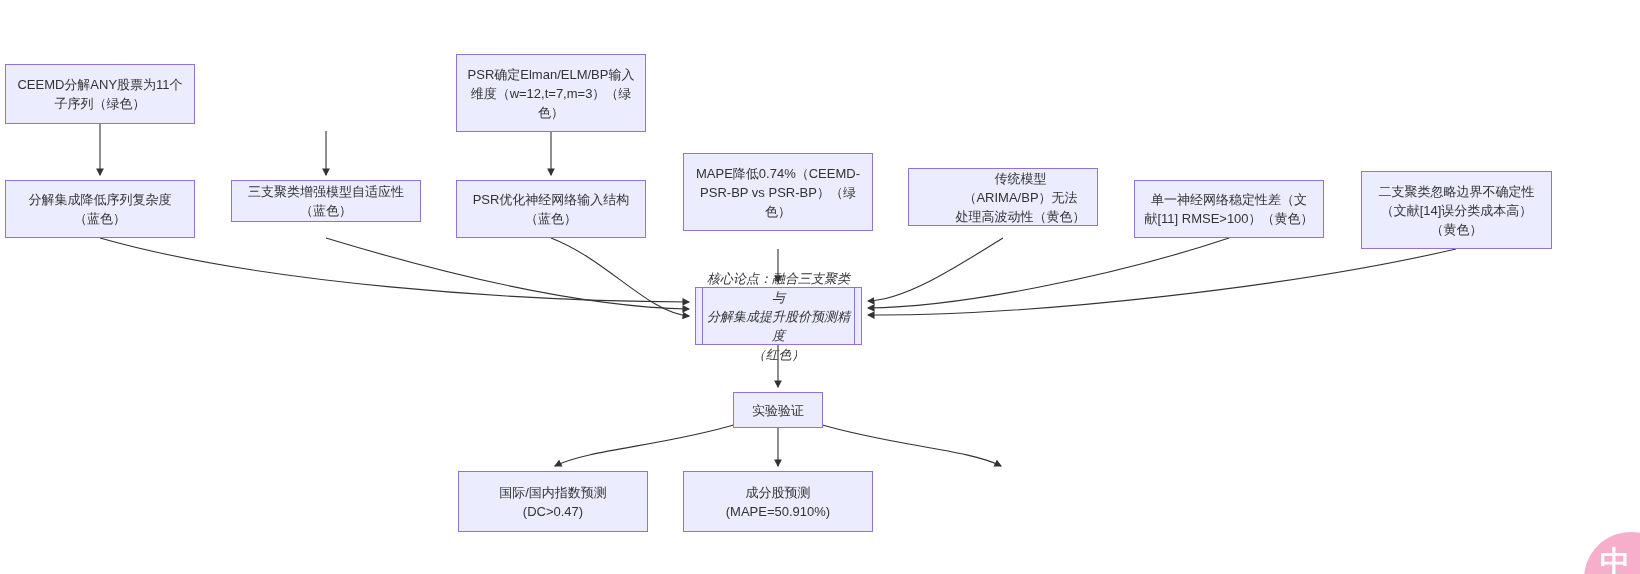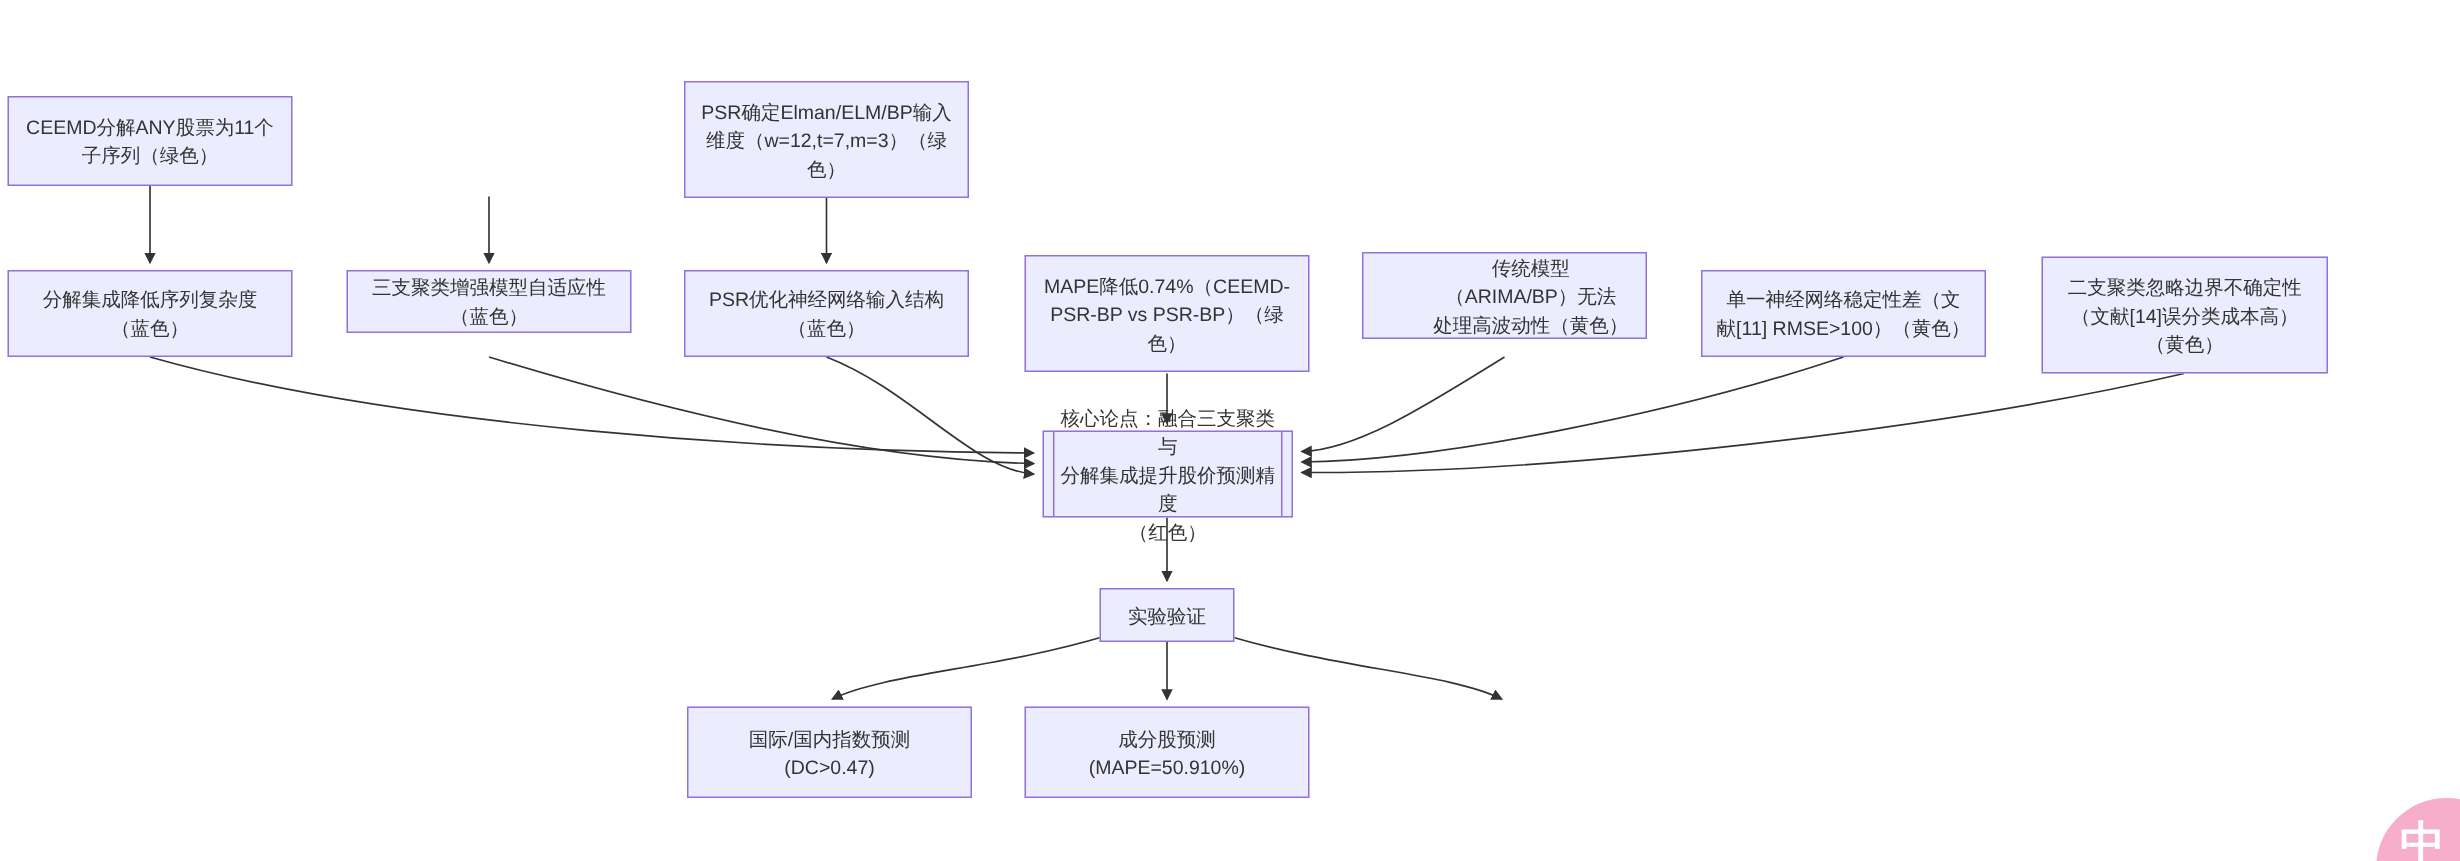--- a/index.html
+++ b/index.html
@@ -20,21 +20,21 @@
     color:#333333;
     font-size:13px;
     line-height:19px;
     display:flex;
     align-items:center;
     justify-content:center;
     text-align:center;
     white-space:pre-line;
     padding:2px 8px;
   }
-  .node.subroutine{padding:0;}
+  .node.subroutine{padding:0;font-style:italic;}
   .subroutine-inner{
     flex:1;
     align-self:stretch;
     margin:0 6px;
     border-left:1px solid #9370DB;
     border-right:1px solid #9370DB;
     display:flex;
     align-items:center;
     justify-content:center;
     text-align:center;
@@ -98,21 +98,21 @@
 
   <div class="node" style="left:5px;top:164px;width:190px;height:58px;">分解集成降低序列复杂度
 （蓝色）</div>
 
   <div class="node" style="left:231px;top:164px;width:190px;height:42px;">三支聚类增强模型自适应性
 （蓝色）</div>
 
   <div class="node" style="left:456px;top:164px;width:190px;height:58px;">PSR优化神经网络输入结构
 （蓝色）</div>
 
-  <div class="node" style="left:683px;top:154px;width:190px;height:78px;">MAPE降低0.74%（CEEMD-
+  <div class="node" style="left:683px;top:137px;width:190px;height:78px;">MAPE降低0.74%（CEEMD-
 PSR-BP vs PSR-BP）（绿
 色）</div>
 
   <div class="node" style="left:908px;top:152px;width:190px;height:58px;padding-left:43px;">传统模型（ARIMA/BP）无法
 处理高波动性（黄色）</div>
 
   <div class="node" style="left:1134px;top:164px;width:190px;height:58px;">单一神经网络稳定性差（文
 献[11] RMSE&gt;100）（黄色）</div>
 
   <div class="node" style="left:1361px;top:155px;width:191px;height:78px;">二支聚类忽略边界不确定性

